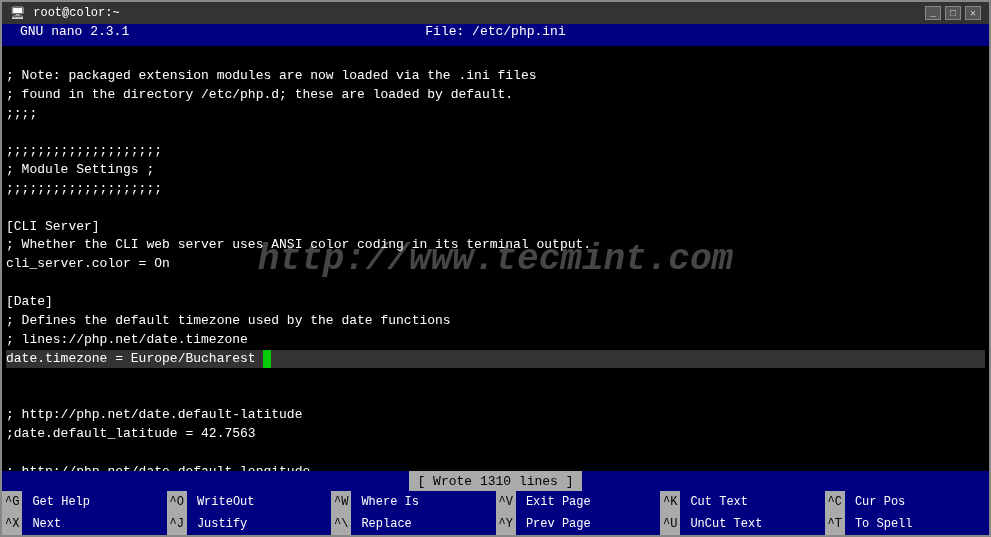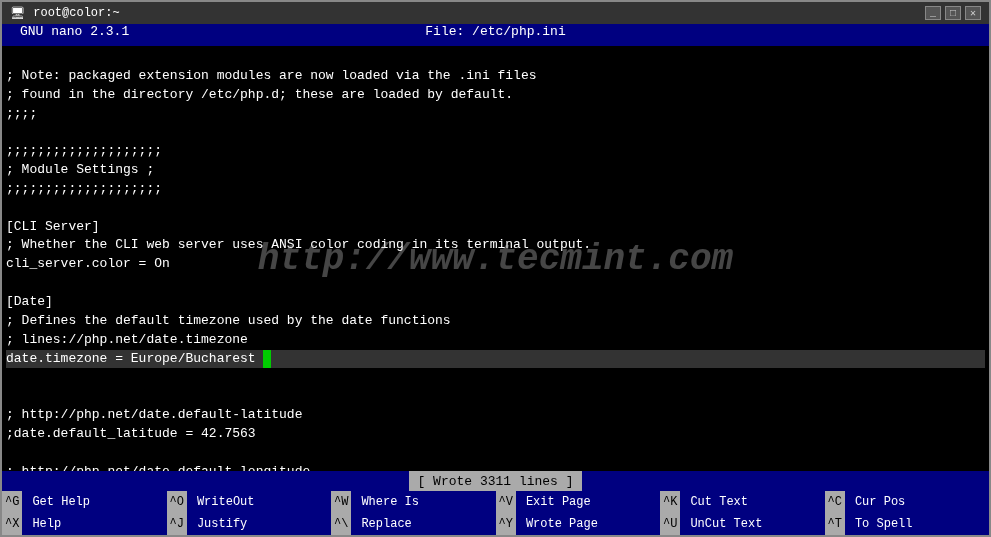--- a/index.html
+++ b/index.html
@@ -202,21 +202,21 @@
 
 <span></span>
 
 
     </div>
     <div class="watermark">http://www.tecmint.com</div>
   </div>
 
   <div id="status-bar">
     <div id="status-message">
-      <span>[ Wrote 3311 lines ]</span>
+      <span>[ Wrote 1310 lines ]</span>
     </div>
   </div>
 
   <div id="footer">
     <div class="footer-row">
       <div class="footer-item">
         <span class="footer-key">^G</span>
         <span class="footer-label">Get Help</span>
       </div>
       <div class="footer-item">
@@ -236,33 +236,33 @@
         <span class="footer-label">Cut Text</span>
       </div>
       <div class="footer-item">
         <span class="footer-key">^C</span>
         <span class="footer-label">Cur Pos</span>
       </div>
     </div>
     <div class="footer-row">
       <div class="footer-item">
         <span class="footer-key">^X</span>
-        <span class="footer-label">Help</span>
+        <span class="footer-label">Next</span>
       </div>
       <div class="footer-item">
         <span class="footer-key">^J</span>
         <span class="footer-label">Justify</span>
       </div>
       <div class="footer-item">
         <span class="footer-key">^\</span>
         <span class="footer-label">Replace</span>
       </div>
       <div class="footer-item">
         <span class="footer-key">^Y</span>
-        <span class="footer-label">Wrote Page</span>
+        <span class="footer-label">Prev Page</span>
       </div>
       <div class="footer-item">
         <span class="footer-key">^U</span>
         <span class="footer-label">UnCut Text</span>
       </div>
       <div class="footer-item">
         <span class="footer-key">^T</span>
         <span class="footer-label">To Spell</span>
       </div>
     </div>

